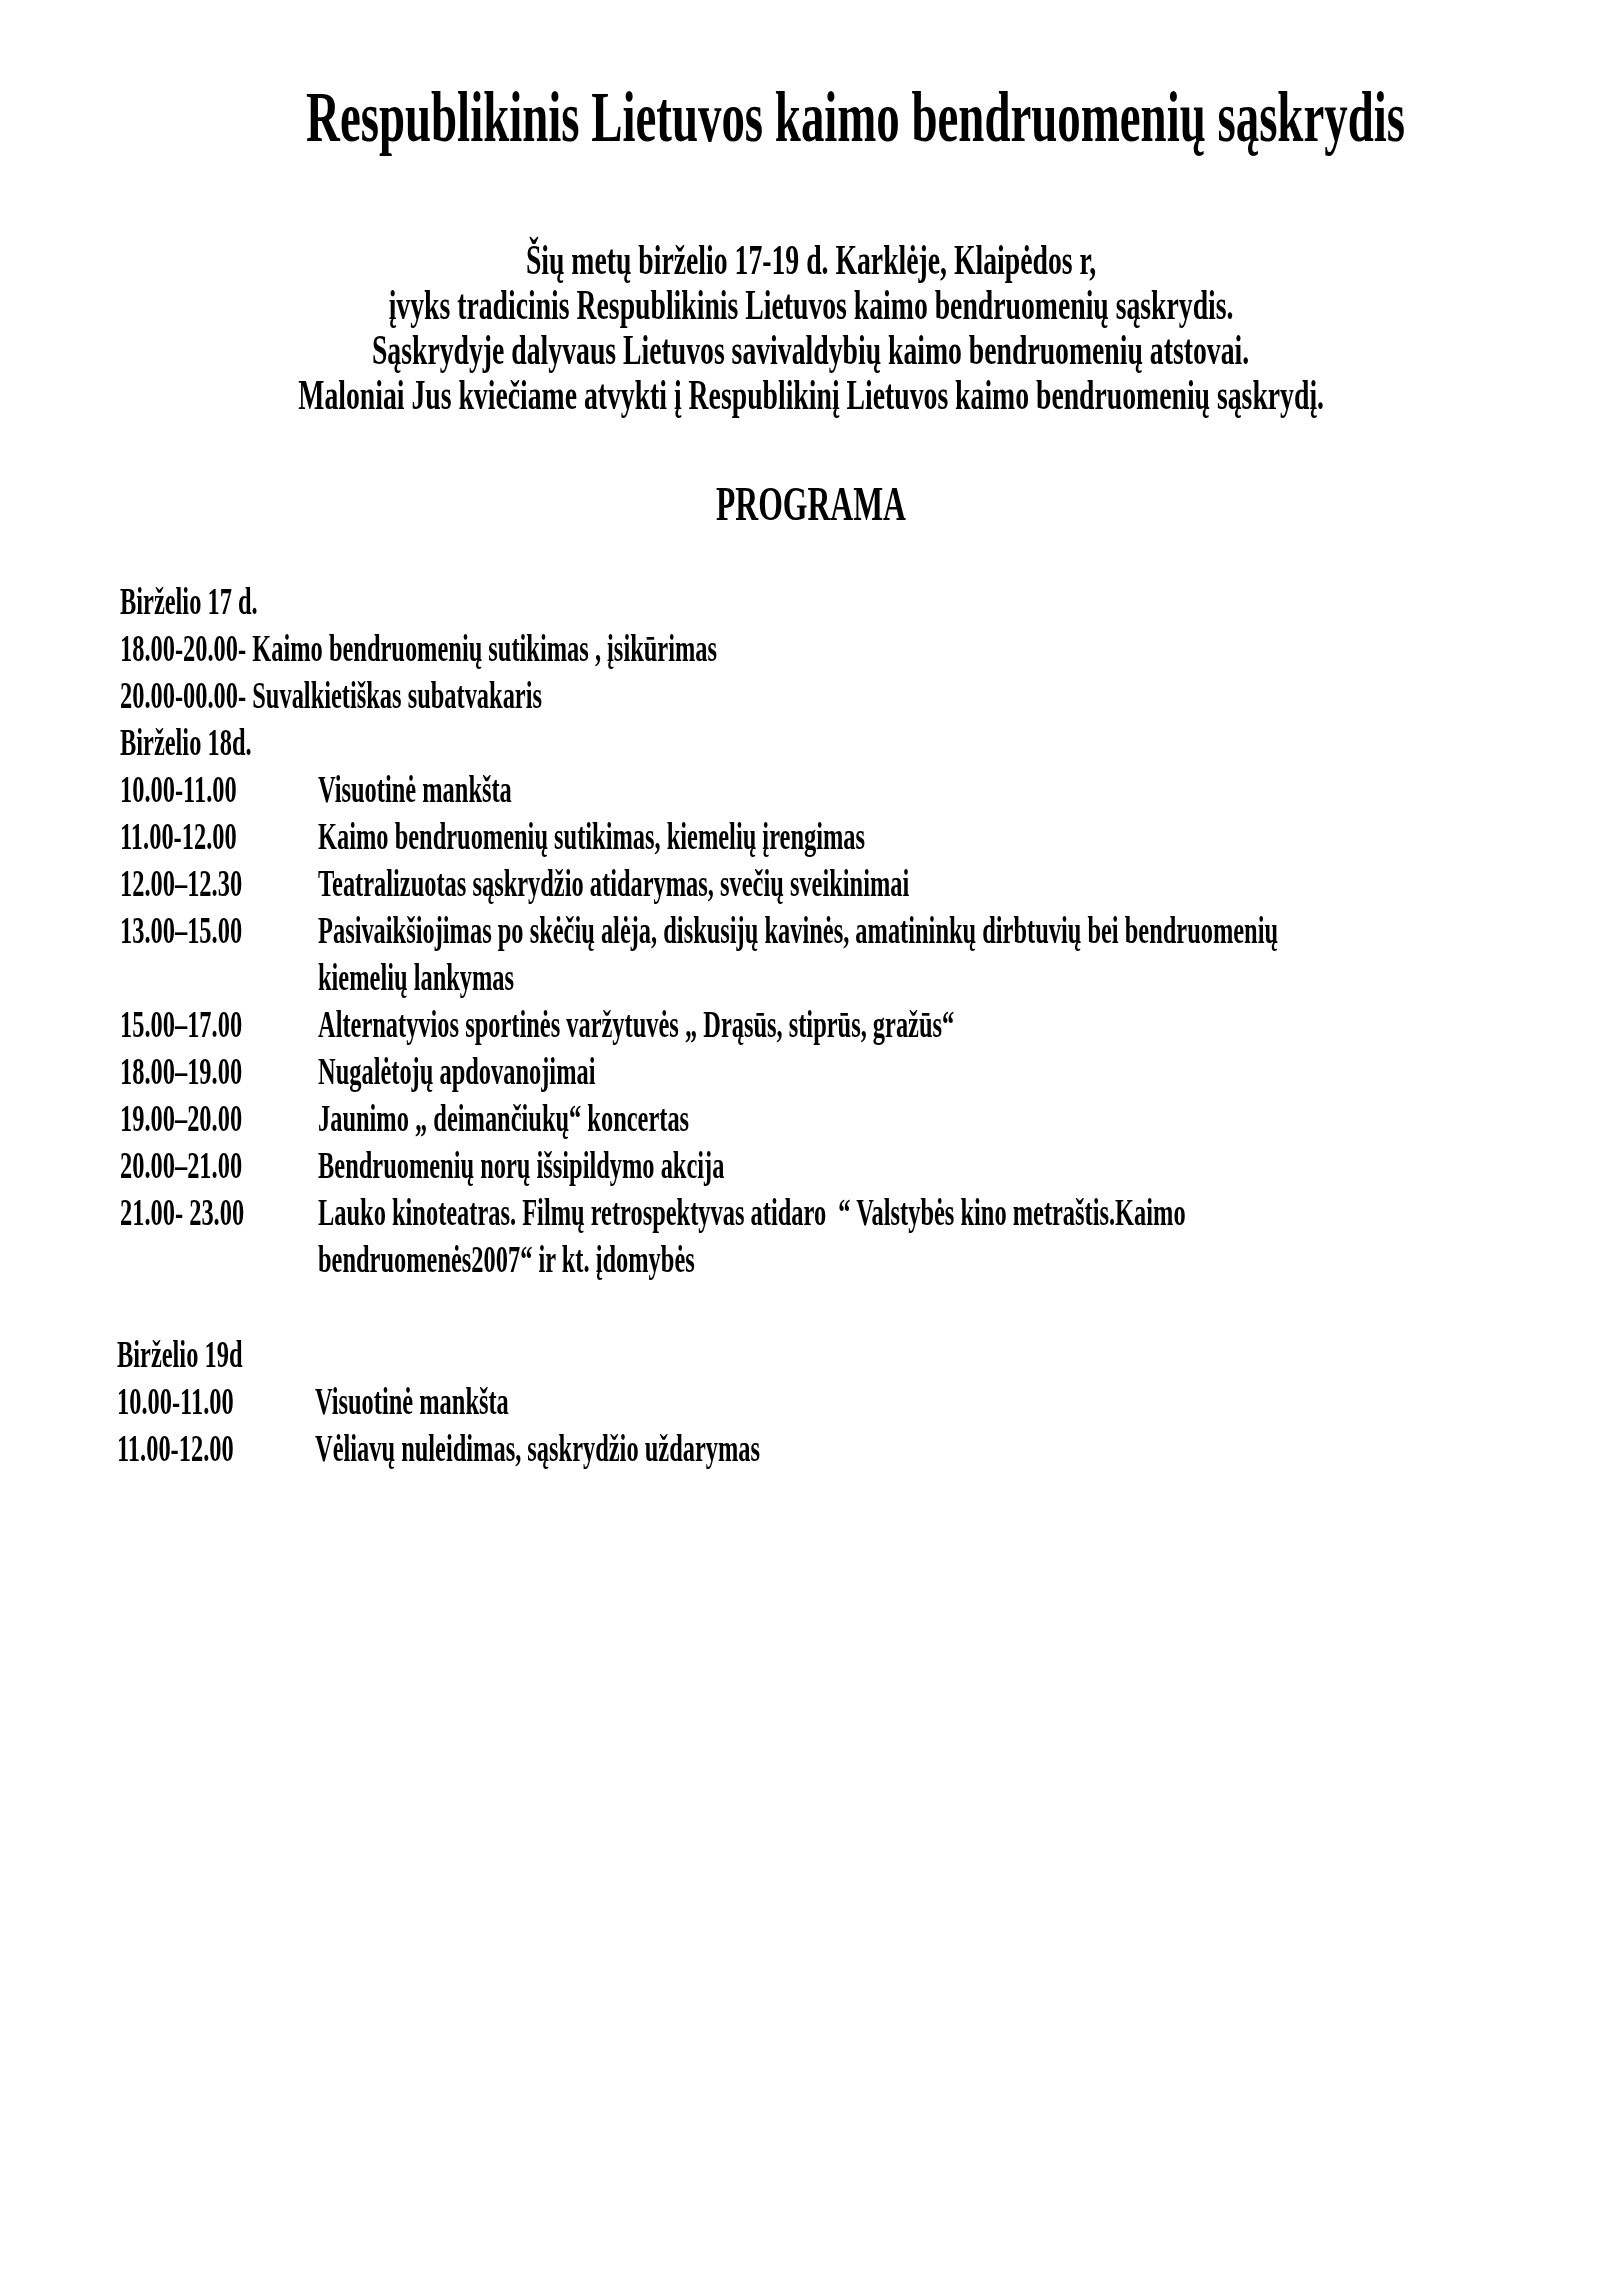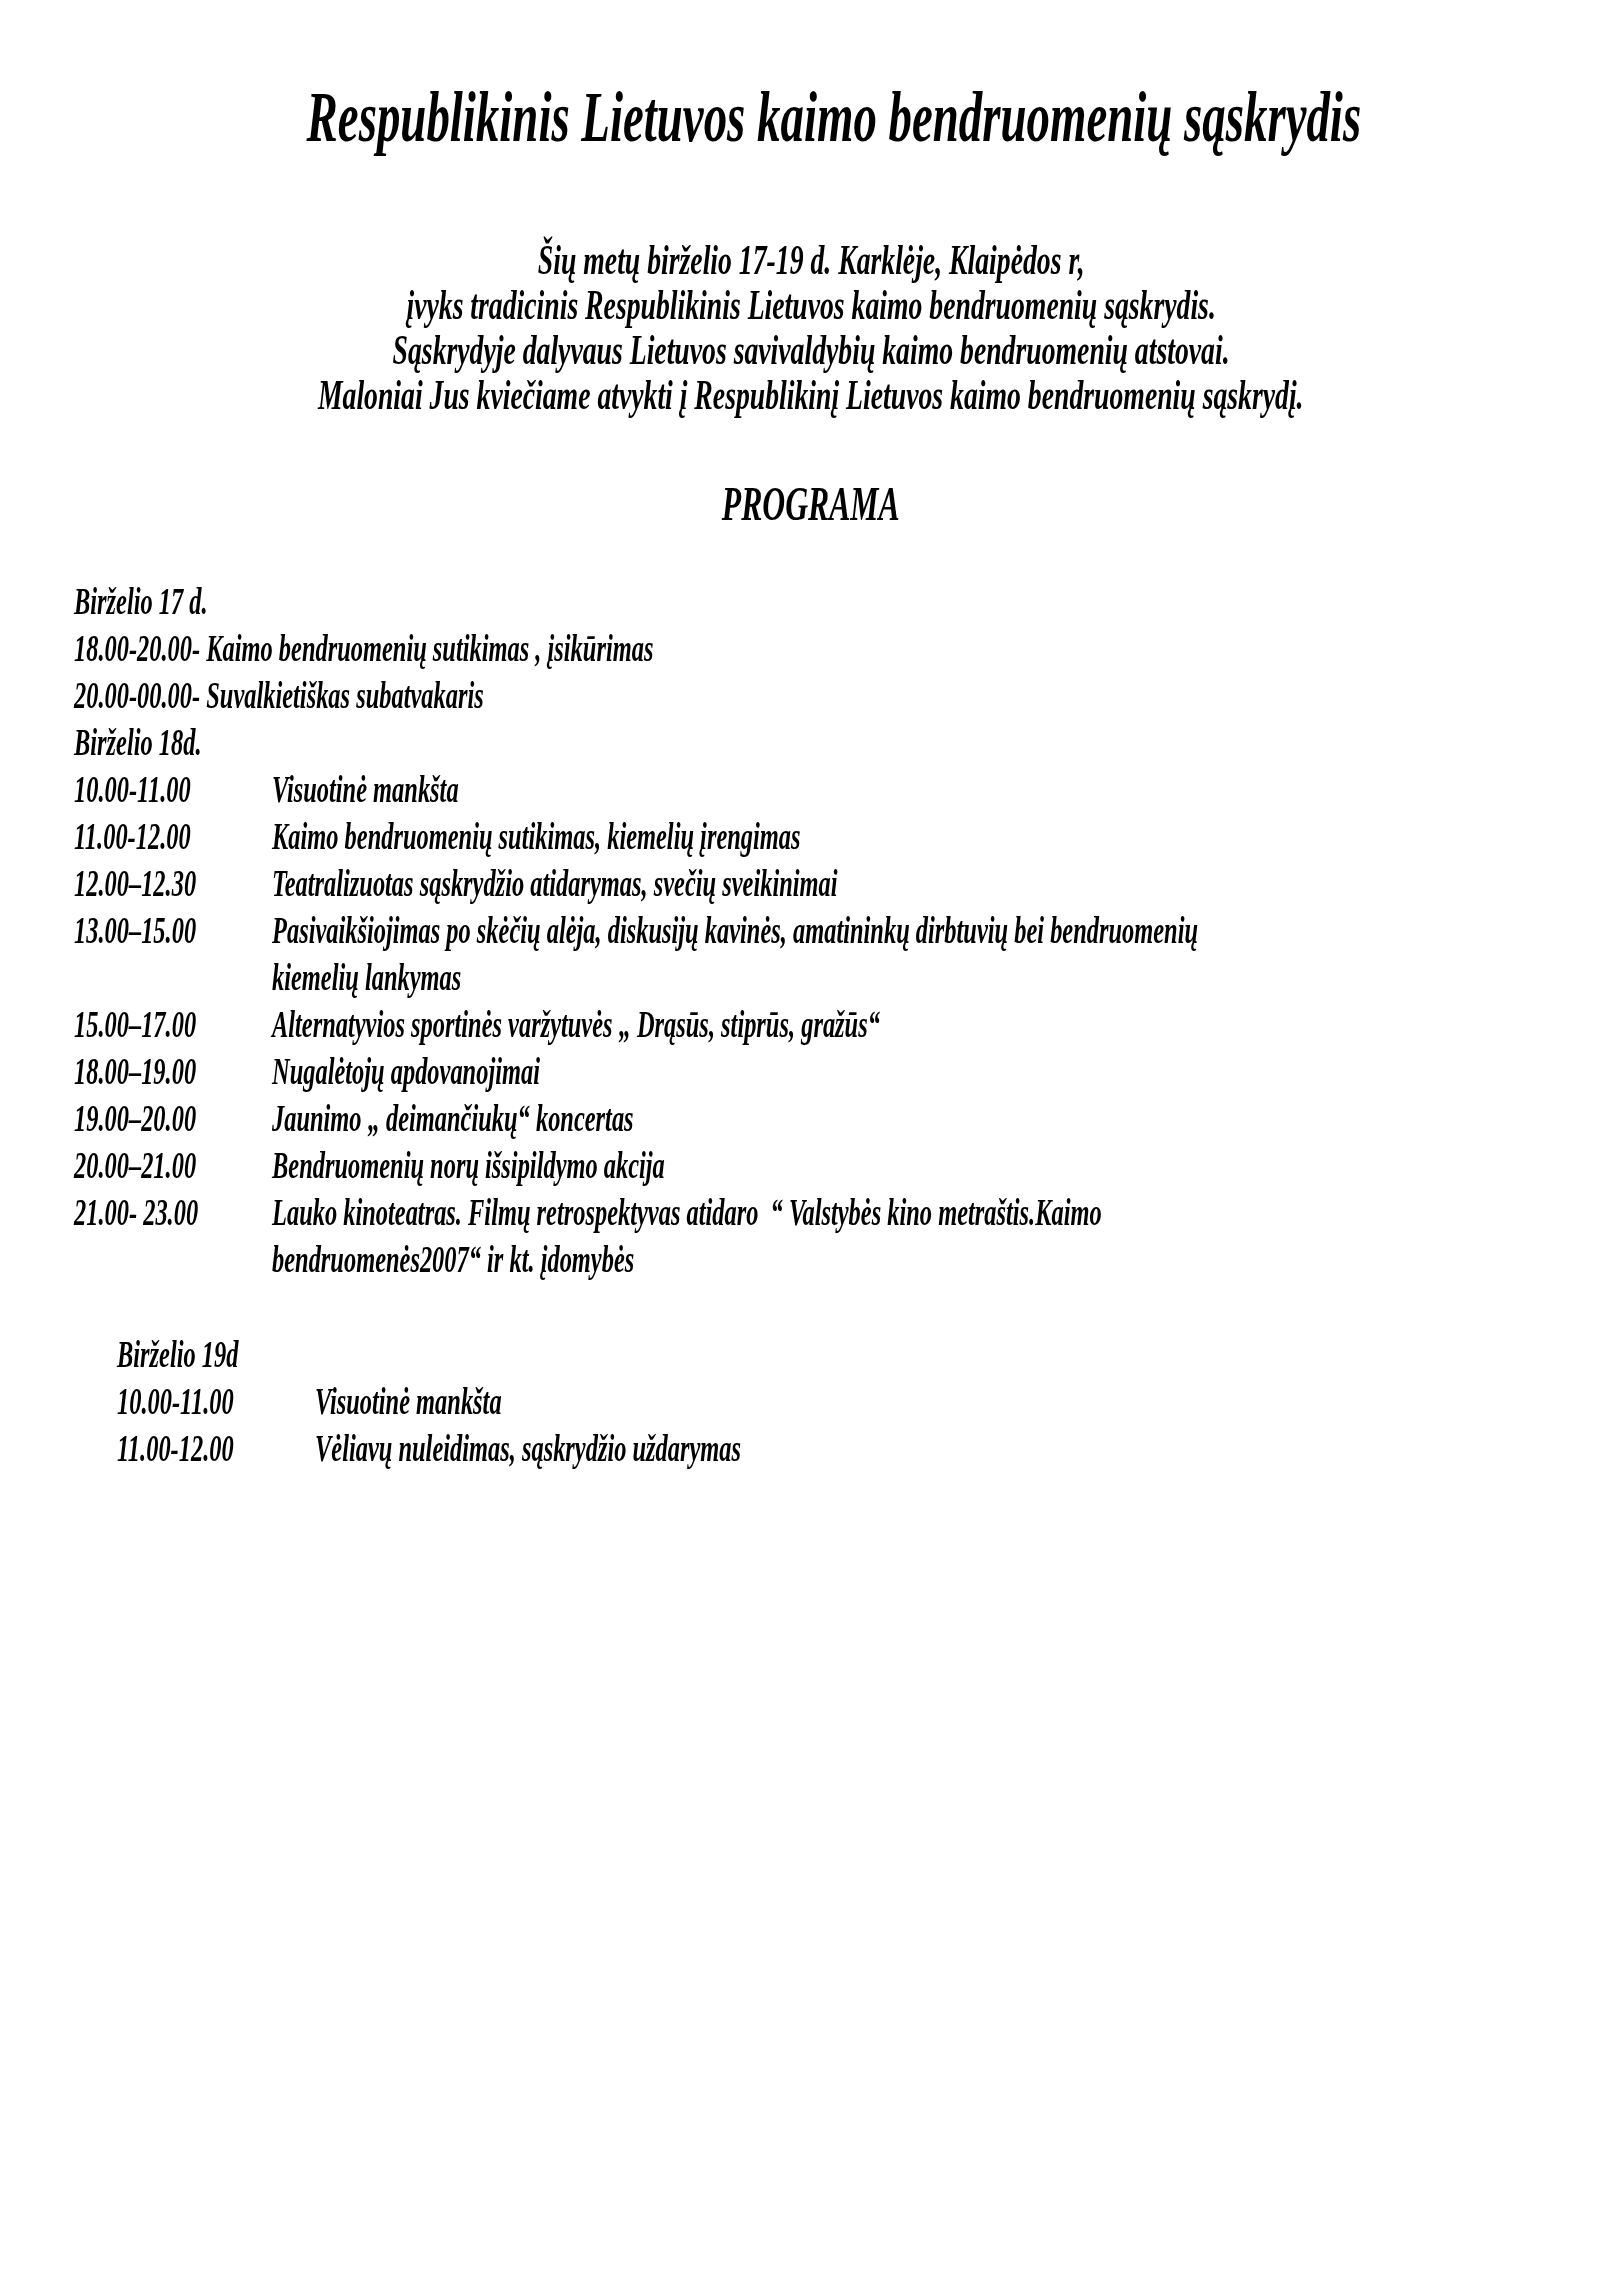--- a/index.html
+++ b/index.html
@@ -8,21 +8,20 @@
     background: #ffffff;
   }
   .page {
     position: relative;
     width: 1622px;
     height: 2295px;
     background: #ffffff;
     color: #000000;
     font-family: "Liberation Serif", "DejaVu Serif", serif;
     font-weight: bold;
-    font-style: italic;
     overflow: hidden;
   }
   
   .tx {
     display: inline-block;
     transform: scaleX(0.66);
     white-space: pre;
   }
   .center-block { text-align: center; }
   .center-block .tx { transform-origin: 50% 0; }
@@ -48,21 +47,21 @@
     line-height: 60px;
   }
 
   .program-block {
     margin-top: 44px;
     font-size: 37px;
   }
   .row {
     display: flex;
     align-items: baseline;
-    padding-left: 74px;
+    padding-left: 120px;
     height: 47px;
     line-height: 47px;
   }
   .row .tx { transform-origin: 0 50%; }
   .row.indent { padding-left: 117px; }
   .cell.time {
     flex: 0 0 198px;
     width: 198px;
     overflow: visible;
   }

